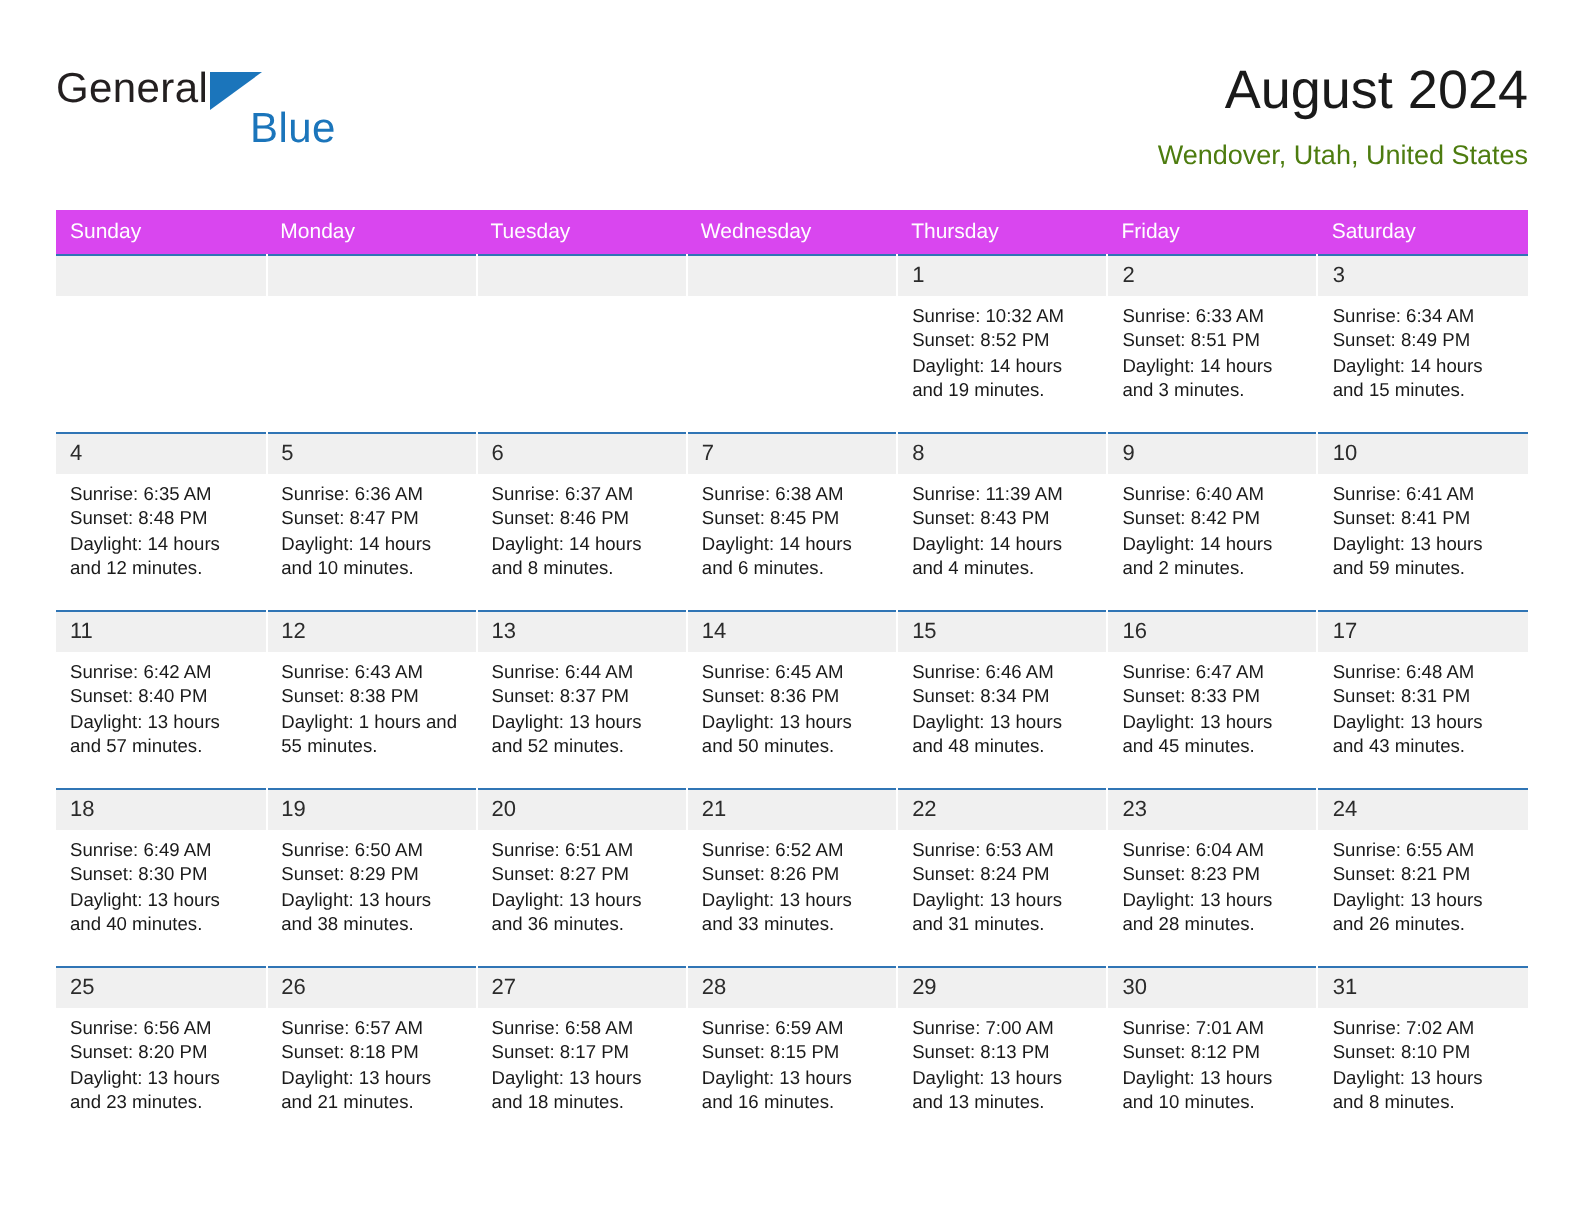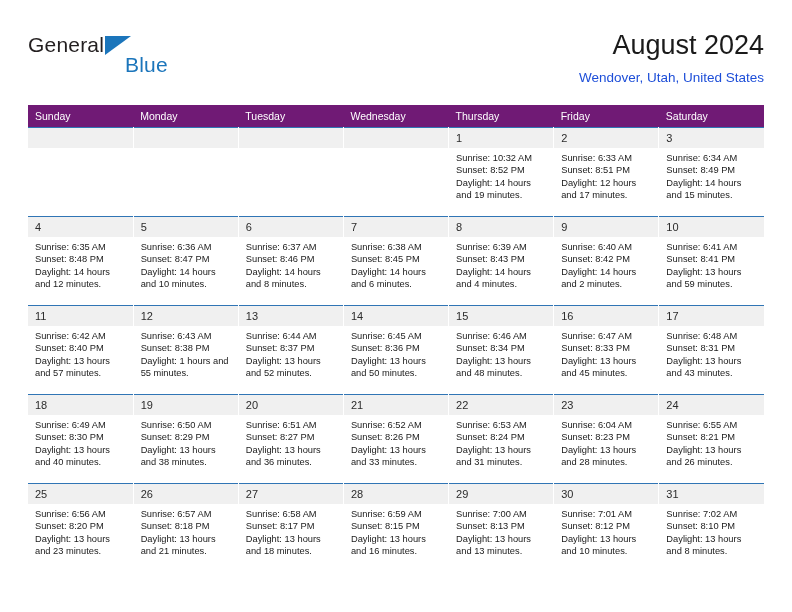--- a/index.html
+++ b/index.html
@@ -78,37 +78,37 @@
     line-height: 34px;
     color: #1a1a1a;
     font-weight: normal;
     margin: 0;
     white-space: nowrap;
     text-align: right;
   }
   .cal-subtitle {
     font-size: 13.5px;
     line-height: 20px;
-    color: #1d4ed8;
+    color: #4d7c0f;
     margin: 6px 0 0 0;
     white-space: nowrap;
   }
 
   
   .calendar {
     position: absolute;
     left: 28px;
     top: 105px;
     width: 736px;
     border-collapse: collapse;
     table-layout: fixed;
   }
 
   .calendar th {
-    background: #701a75;
+    background: #d946ef;
     color: #ffffff;
     font-size: 10.5px;
     font-weight: normal;
     text-align: left;
     padding: 5px 0 5px 7px;
     height: 11px;
     border: none;
   }
 
   .calendar td {
@@ -194,21 +194,21 @@
               <div>Sunrise: 10:32 AM</div>
               <div>Sunset: 8:52 PM</div>
               <div class="daylight">Daylight: 14 hours and 19 minutes.</div>
             </div>
           </td>
           <td>
             <div class="daynum">2</div>
             <div class="detail">
               <div>Sunrise: 6:33 AM</div>
               <div>Sunset: 8:51 PM</div>
-              <div class="daylight">Daylight: 12 hours and 17 minutes.</div>
+              <div class="daylight">Daylight: 14 hours and 3 minutes.</div>
             </div>
           </td>
           <td>
             <div class="daynum">3</div>
             <div class="detail">
               <div>Sunrise: 6:34 AM</div>
               <div>Sunset: 8:49 PM</div>
               <div class="daylight">Daylight: 14 hours and 15 minutes.</div>
             </div>
           </td>
@@ -242,21 +242,21 @@
             <div class="daynum">7</div>
             <div class="detail">
               <div>Sunrise: 6:38 AM</div>
               <div>Sunset: 8:45 PM</div>
               <div class="daylight">Daylight: 14 hours and 6 minutes.</div>
             </div>
           </td>
           <td>
             <div class="daynum">8</div>
             <div class="detail">
-              <div>Sunrise: 6:39 AM</div>
+              <div>Sunrise: 11:39 AM</div>
               <div>Sunset: 8:43 PM</div>
               <div class="daylight">Daylight: 14 hours and 4 minutes.</div>
             </div>
           </td>
           <td>
             <div class="daynum">9</div>
             <div class="detail">
               <div>Sunrise: 6:40 AM</div>
               <div>Sunset: 8:42 PM</div>
               <div class="daylight">Daylight: 14 hours and 2 minutes.</div>

